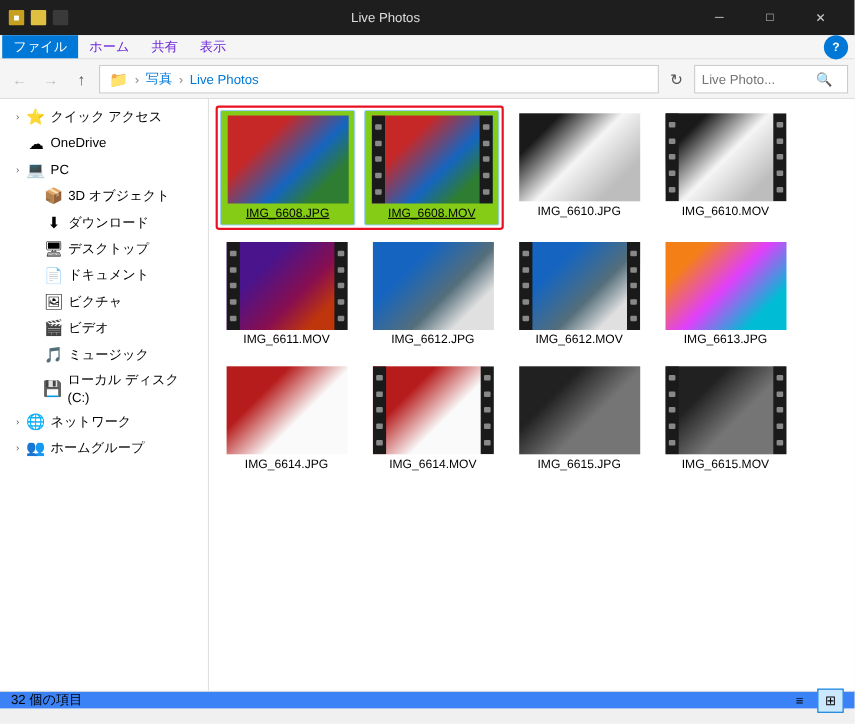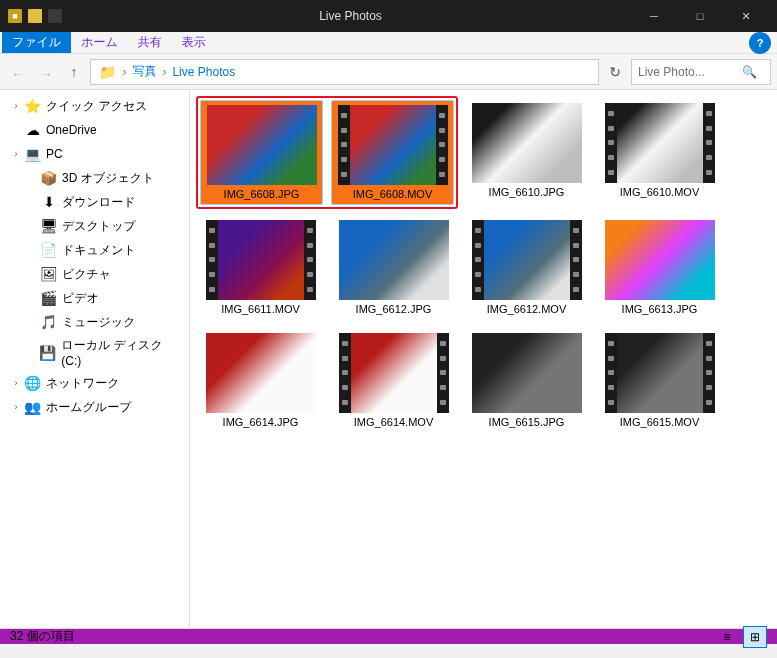--- a/index.html
+++ b/index.html
@@ -133,21 +133,21 @@
     }
     .file-item {
       display: flex;
       flex-direction: column;
       align-items: center;
       padding: 4px;
       cursor: pointer;
       border: 1px solid transparent;
       border-radius: 2px;
     }
-    .file-item.selected { background: #f97316; border-color: #99d1ff; }
+    .file-item.selected { background: #84cc16; border-color: #99d1ff; text-decoration: underline; }
     .file-thumb {
       width: 110px;
       height: 80px;
       background: #888;
       display: flex;
       align-items: center;
       justify-content: center;
       overflow: hidden;
       position: relative;
       flex-shrink: 0;
@@ -175,21 +175,21 @@
       padding: 3px 0;
     }
     .film-holes.left { left: 0; }
     .film-holes.right { right: 0; }
     .film-hole { width: 6px; height: 5px; background: #888; border-radius: 1px; }
     .file-label { font-size: 11px; color: #000; margin-top: 3px; text-align: center; width: 110px; overflow: hidden; text-overflow: ellipsis; white-space: nowrap; }
 
     
     .status-bar {
       height: 16px;
-      background: #a21caf;
+      background: #3b82f6;
       border-top: 1px solid #ddd;
       display: flex;
       align-items: center;
       padding: 0 10px;
       font-size: 12px;
       color: #000;
       justify-content: space-between;
     }
     .status-right { display: flex; gap: 4px; }
     .view-btn { width: 24px; height: 22px; display: flex; align-items: center; justify-content: center; cursor: pointer; border: 1px solid transparent; }

